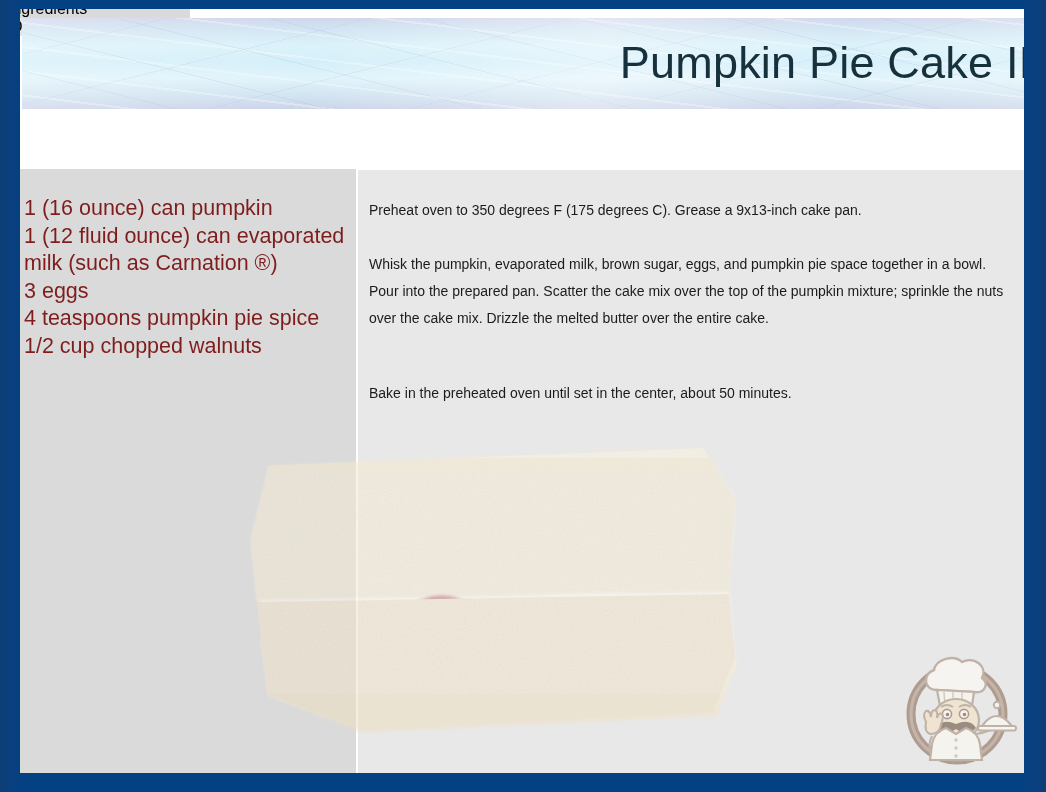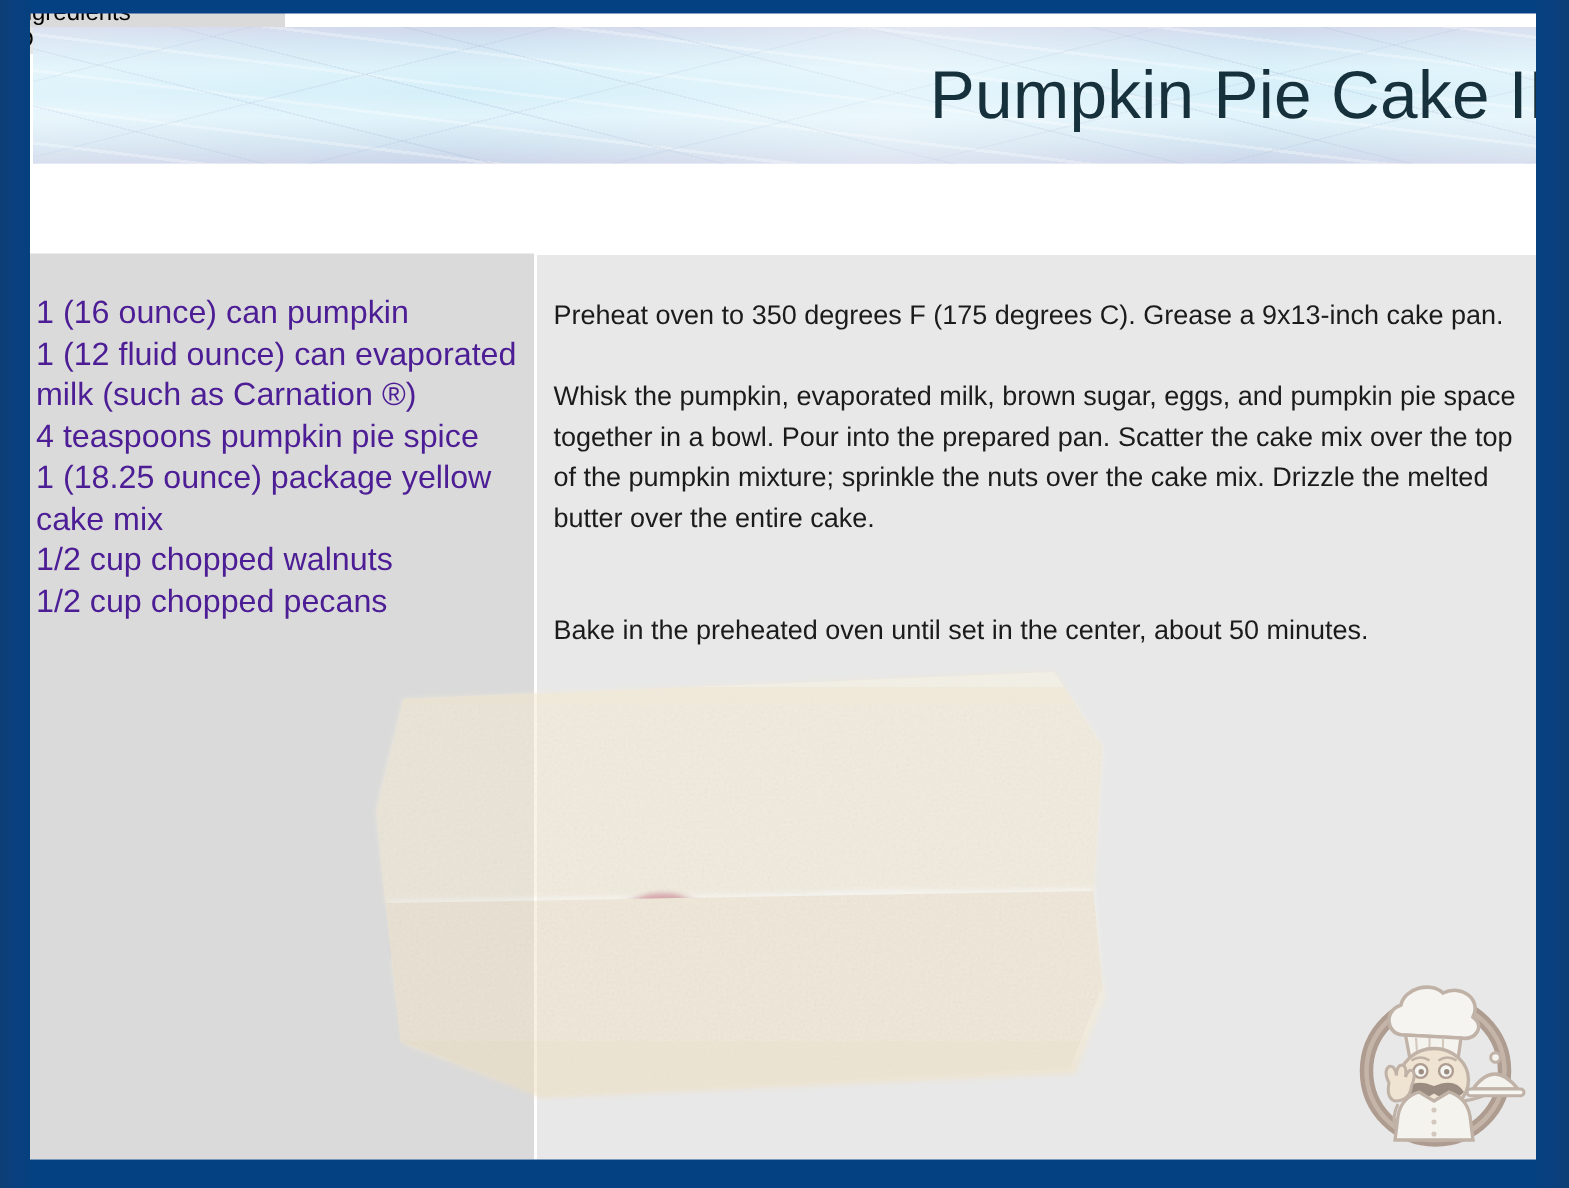--- a/index.html
+++ b/index.html
@@ -133,33 +133,33 @@
     background: #e8e8e8;
   }
 
   #ingredients-list {
     position: absolute;
     left: 4px;
     top: 26px;
     right: 4px;
     font-size: 21.5px;
     line-height: 27.5px;
-    color: #4c1d95;
+    color: #7f1d1d;
     z-index: 20;
   }
   #ingredients-list .ing-line {
     white-space: normal;
   }
 
   #directions-body {
     position: absolute;
     left: 11px;
     top: 27px;
     width: 648px;
-    font-size: 18px;
+    font-size: 14px;
     line-height: 27px;
     color: #1b1b1b;
     z-index: 20;
   }
   #directions-body p {
     margin: 0 0 27px 0;
   }
   #directions-body p:last-child { margin-bottom: 0; margin-top: 48px; }
 
   
@@ -201,24 +201,23 @@
     <div class="sheen"></div>
     <div id="recipe-title">Pumpkin Pie Cake III</div>
   </div>
 
   <div id="ingredients-heading">Ingredients</div>
 
   <div id="ingredients-panel" class="panel">
     <div id="ingredients-list">
       <div class="ing-line">1 (16 ounce) can pumpkin</div>
       <div class="ing-line">1 (12 fluid ounce) can evaporated milk (such as Carnation ®)</div>
+      <div class="ing-line">3 eggs</div>
       <div class="ing-line">4 teaspoons pumpkin pie spice</div>
-      <div class="ing-line">1 (18.25 ounce) package yellow cake mix</div>
       <div class="ing-line">1/2 cup chopped walnuts</div>
-      <div class="ing-line">1/2 cup chopped pecans</div>
     </div>
   </div>
 
   <div id="directions-heading">Directions</div>
 
   <div id="directions-panel" class="panel">
     <div id="directions-body">
       <p>Preheat oven to 350 degrees F (175 degrees C). Grease a 9x13-inch cake pan.</p>
       <p>Whisk the pumpkin, evaporated milk, brown sugar, eggs, and pumpkin pie space together in a bowl. Pour into the prepared pan. Scatter the cake mix over the top of the pumpkin mixture; sprinkle the nuts over the cake mix. Drizzle the melted butter over the entire cake.</p>
       <p>Bake in the preheated oven until set in the center, about 50 minutes.</p>

